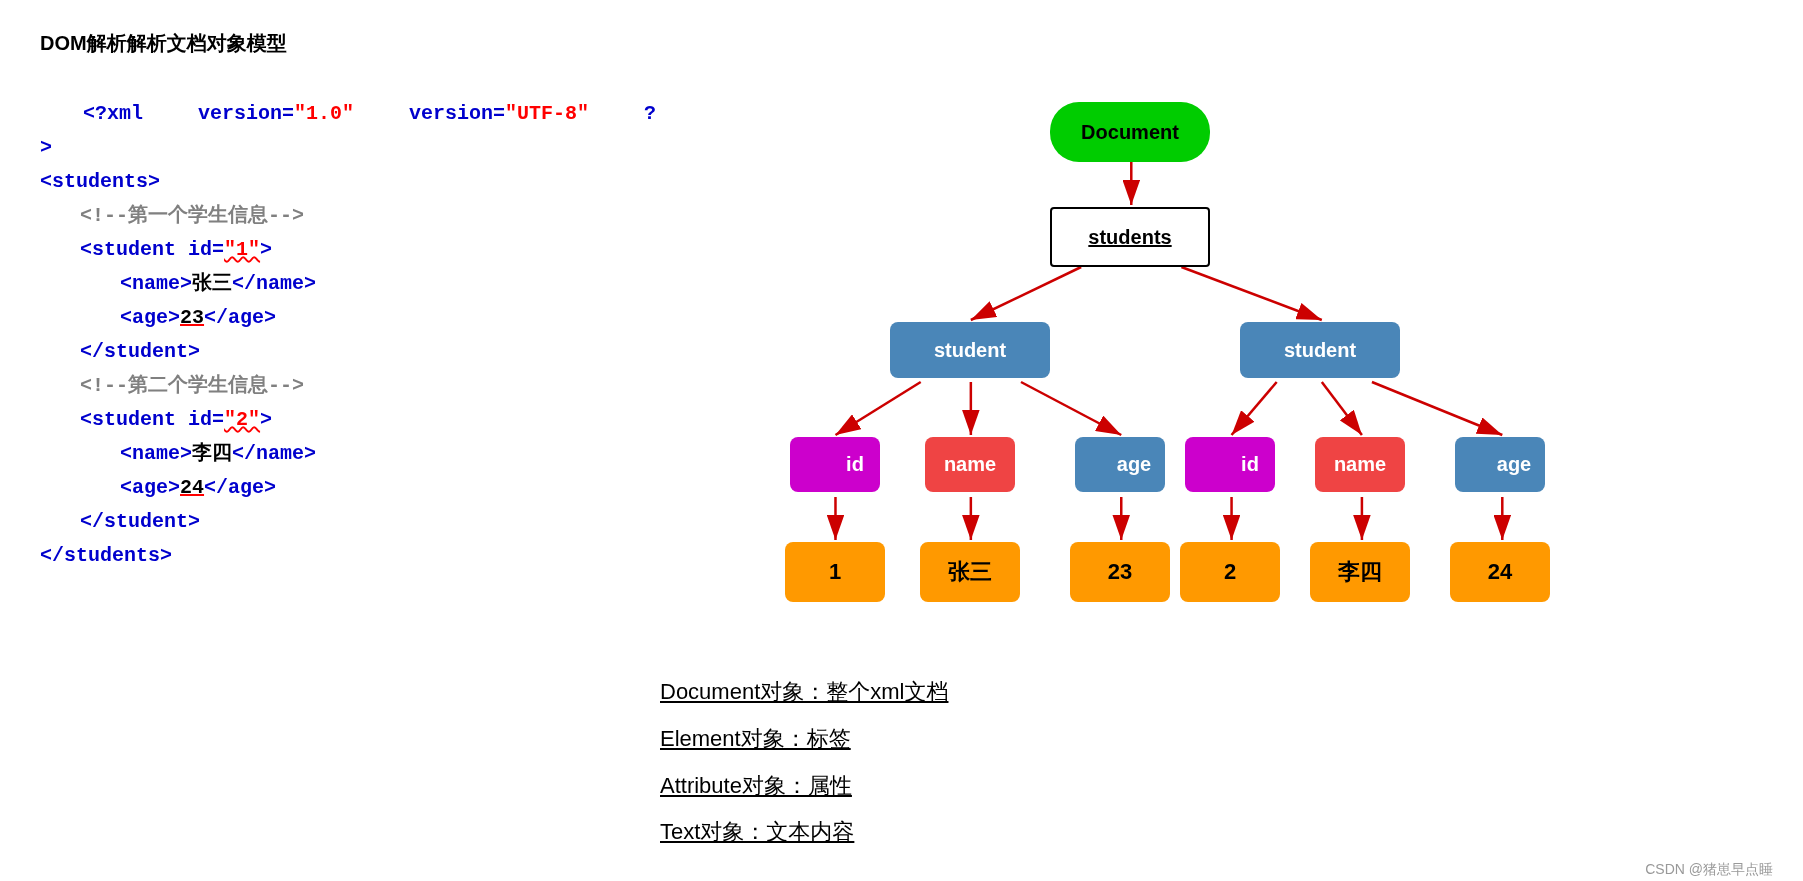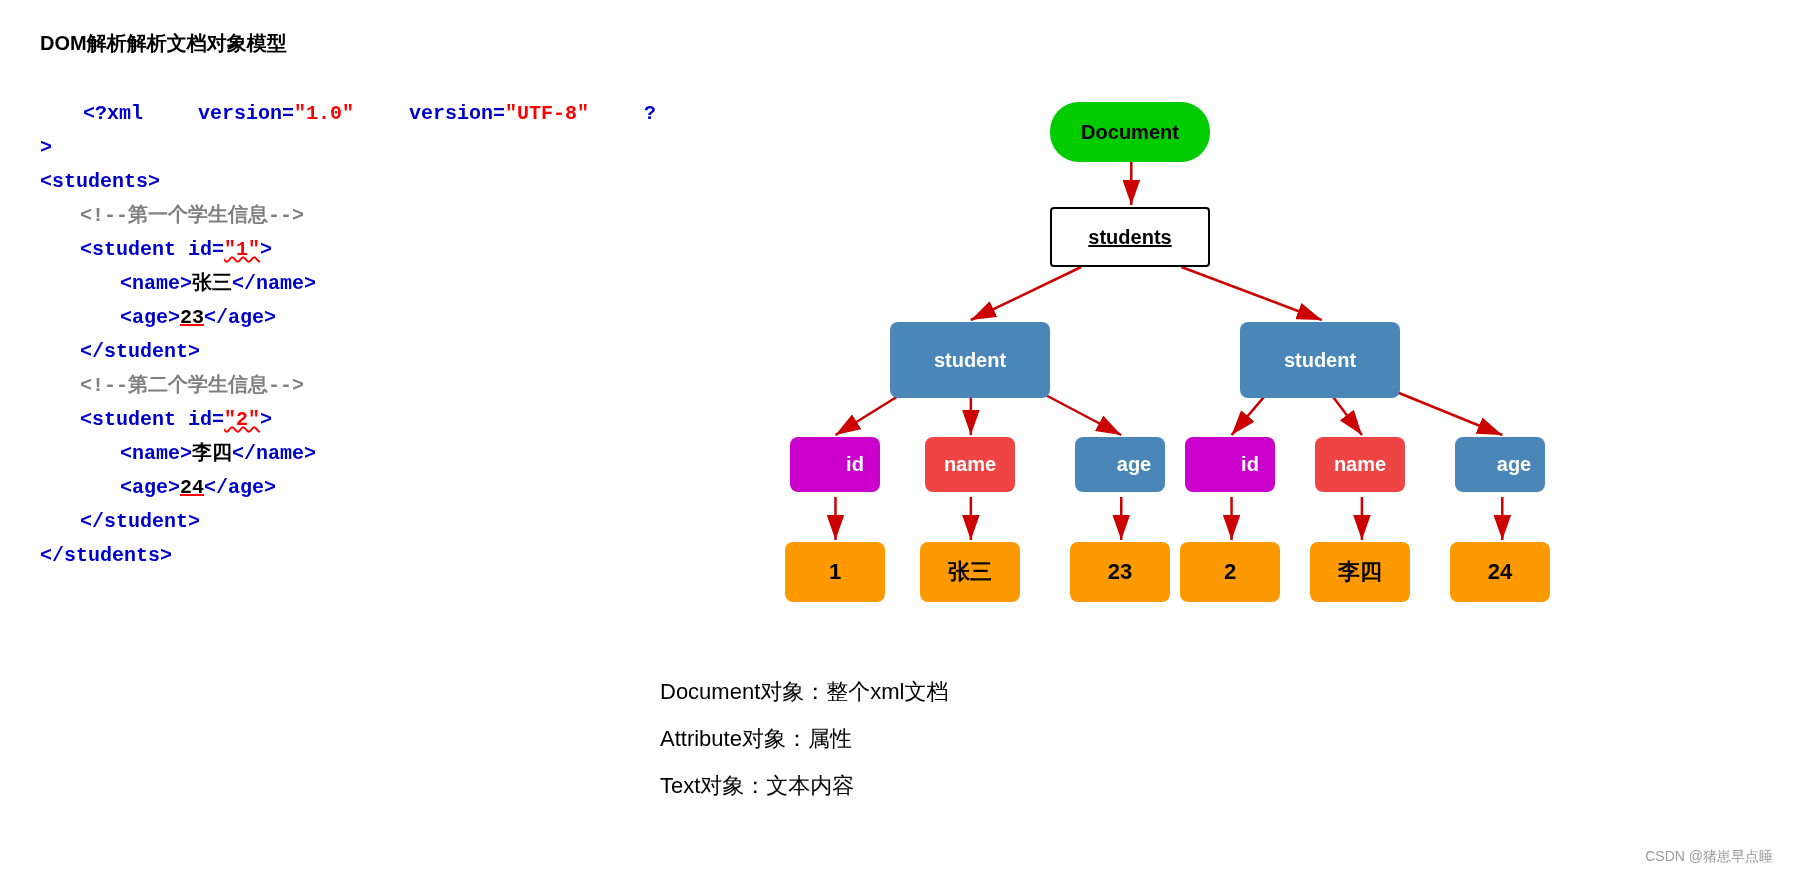--- a/index.html
+++ b/index.html
@@ -88,21 +88,21 @@
       width: 160px;
       height: 60px;
       border-radius: 4px;
       text-decoration: underline;
     }
 
     .node-student {
       background: #4a86b8;
       color: #fff;
       width: 160px;
-      height: 76px;
+      height: 56px;
       border-radius: 8px;
     }
 
     .node-id {
       background: #cc00cc;
       color: #fff;
       width: 90px;
       height: 55px;
       border-radius: 8px;
       padding-left: 40px;
@@ -271,21 +271,22 @@
 
       <div class="node node-value" style="left: 125px; top: 455px;">1</div>
       <div class="node node-value" style="left: 260px; top: 455px;">张三</div>
       <div class="node node-value" style="left: 410px; top: 455px;">23</div>
       <div class="node node-value" style="left: 520px; top: 455px;">2</div>
       <div class="node node-value" style="left: 650px; top: 455px;">李四</div>
       <div class="node node-value" style="left: 790px; top: 455px;">24</div>
 
     </div>
 
-    <div style="margin-top: 10px; padding-left: 0px;">
+    <div style="margin-top: 10px; padding-left: 0px; text-decoration: underline;">
       <div class="legend-item">Document对象：整个xml文档</div>
+      <div class="legend-item">Element对象：标签</div>
       <div class="legend-item">Attribute对象：属性</div>
       <div class="legend-item">Text对象：文本内容</div>
     </div>
   </div>
 </div>
 
 <div class="watermark">CSDN @猪崽早点睡</div>
 
 </body></html>

